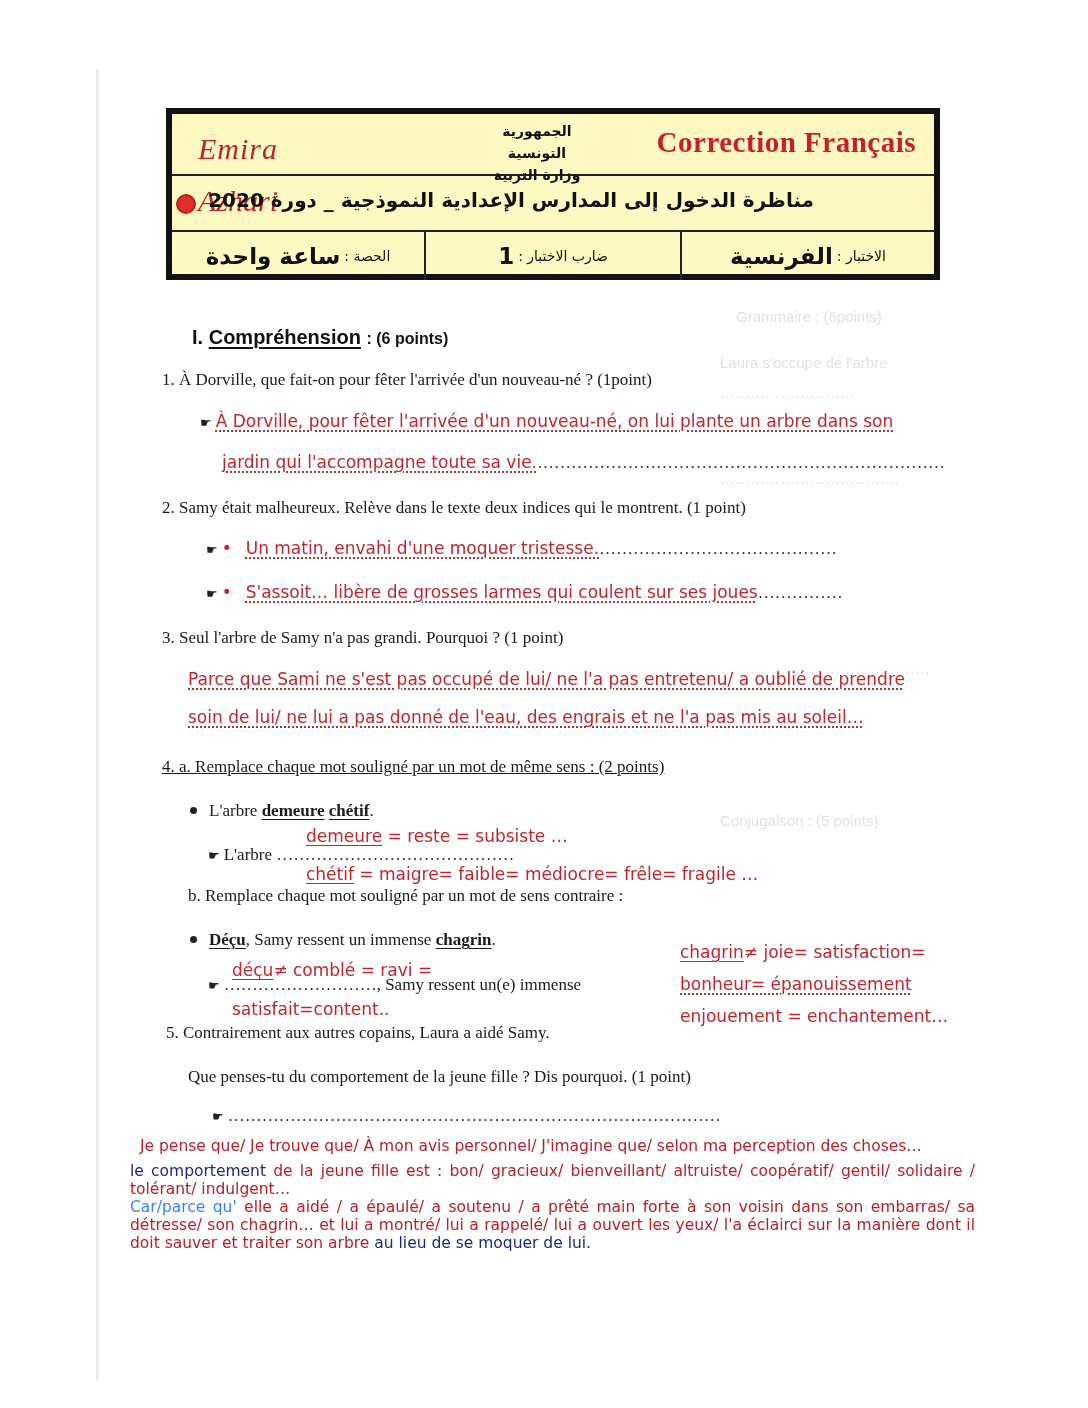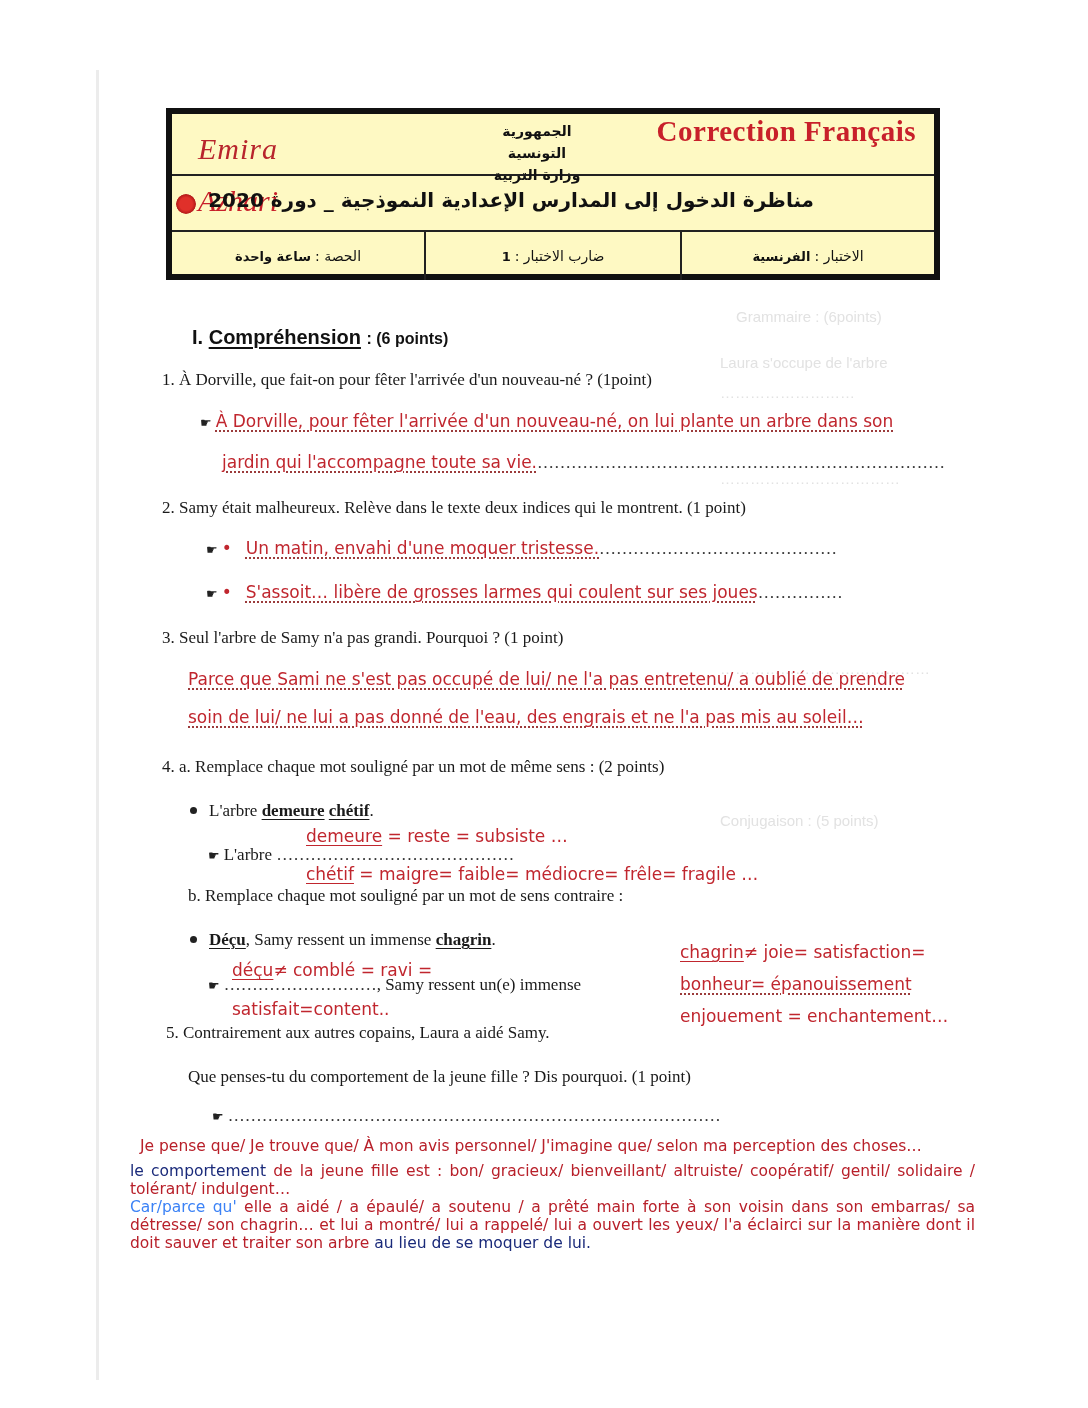--- a/index.html
+++ b/index.html
@@ -10,26 +10,26 @@
   .ghost { position: absolute; color: #e2e2e2; font-family: "Liberation Sans", sans-serif; font-size: 15px; white-space: nowrap; }
 
   
   .header-box { position: absolute; left: 166px; top: 108px; width: 774px; height: 172px; border: 6px solid #111; background: #fef9c3; }
   .hrow { position: absolute; left: 0; right: 0; border-bottom: 2px solid #222; }
   .hrow1 { top: 0; height: 62px; }
   .hrow2 { top: 62px; height: 56px; }
   .hrow3 { top: 118px; height: 48px; border-bottom: none; }
   .brand-emira { position: absolute; left: 26px; top: 18px; font-family: "Liberation Serif", serif; font-style: italic; font-size: 30px; color: #b8252c; letter-spacing: 1px; }
   .ar-top { position: absolute; left: 300px; top: 6px; width: 130px; text-align: center; direction: rtl; font-family: "DejaVu Sans", sans-serif; font-weight: bold; font-size: 14px; line-height: 22px; color: #111; }
-  .correction-title { position: absolute; right: 18px; top: 1px; font-family: "Liberation Serif", serif; font-weight: bold; font-size: 29px; color: #c8202a; letter-spacing: 0.5px; margin-left: 20px; }
+  .correction-title { position: absolute; right: 18px; top: 12px; font-family: "Liberation Serif", serif; font-weight: bold; font-size: 29px; color: #c8202a; letter-spacing: 0.5px; margin-left: 20px; }
   .brand-azhari { position: absolute; left: 4px; top: 8px; font-family: "Liberation Serif", serif; font-style: italic; font-size: 30px; color: #c8202a; }
   .flower { display: inline-block; width: 20px; height: 20px; background: radial-gradient(circle, #e0302a 45%, #b01818 70%, transparent 72%); border-radius: 50%; vertical-align: middle; margin-right: 2px; }
   .contest-title { position: absolute; left: 118px; right: 120px; top: 12px; text-align: center; direction: rtl; font-family: "DejaVu Sans", sans-serif; font-weight: bold; font-size: 20px; color: #111; white-space: nowrap; }
   .cell { position: absolute; top: 0; height: 100%; border-right: 2px solid #222; display: flex; align-items: center; justify-content: center; direction: rtl; font-family: "DejaVu Sans", sans-serif; font-size: 14px; color: #111; }
-  .cell b { font-size: 13px; margin-right: 4px; }
+  .cell b { font-size: 23px; margin-right: 4px; }
   .cell1 { left: 0; width: 254px; }
   .cell2 { left: 254px; width: 256px; }
   .cell3 { left: 510px; width: 252px; border-right: none; }
 
   
   .t { position: absolute; white-space: nowrap; }
   .section-title { left: 192px; top: 326px; font-family: "Liberation Sans", sans-serif; font-weight: bold; font-size: 20px; color: #111; }
   .section-title u { text-decoration: underline; text-underline-offset: 3px; }
   .section-title .pts { font-size: 16px; }
   .q { font-family: "Liberation Serif", serif; font-size: 17px; color: #1a1a1a; }
@@ -105,21 +105,21 @@
   <span class="hand">☛</span><span style="margin-right:14px;">•</span><span class="ans-u">Un matin, envahi d'une moquer tristesse.</span><span class="dots">……………………………………</span>
 </div>
 <div class="t ans" style="left:206px; top:582px;">
   <span class="hand">☛</span><span style="margin-right:14px;">•</span><span class="ans-u">S'assoit… libère de grosses larmes qui coulent sur ses joues</span><span class="dots">……………</span>
 </div>
 
 <div class="t q" style="left:162px; top:628px;">3. Seul l'arbre de Samy n'a pas grandi. Pourquoi ?  (1 point)</div>
 <div class="t ans" style="left:188px; top:669px;"><span class="ans-u">Parce que Sami ne s'est pas occupé de lui/ ne l'a pas entretenu/ a oublié de prendre</span></div>
 <div class="t ans" style="left:188px; top:707px;"><span class="ans-u">soin de lui/ ne lui a pas donné de l'eau, des engrais et ne l'a pas mis au soleil…</span></div>
 
-<div class="t q" style="left:162px; top:757px;">4. a. Remplace chaque mot souligné par un mot de même sens :  (2  points)</div>
+<div class="t q" style="left:162px; top:757px;text-decoration:underline;">4. a. Remplace chaque mot souligné par un mot de même sens :  (2  points)</div>
 <div class="t q" style="left:188px; top:801px;">
   <span class="bullet-dot"></span><span>L'arbre </span><b class="under">demeure</b> <b class="under">chétif</b><span>.</span>
 </div>
 <div class="t ans" style="left:306px; top:826px;">
   <span class="under">demeure</span><span> = reste = subsiste …</span>
 </div>
 <div class="t q" style="left:208px; top:845px;">
   <span class="hand">☛</span><span>L'arbre </span><span class="dots">……………………………………</span>
 </div>
 <div class="t ans" style="left:306px; top:864px;">

